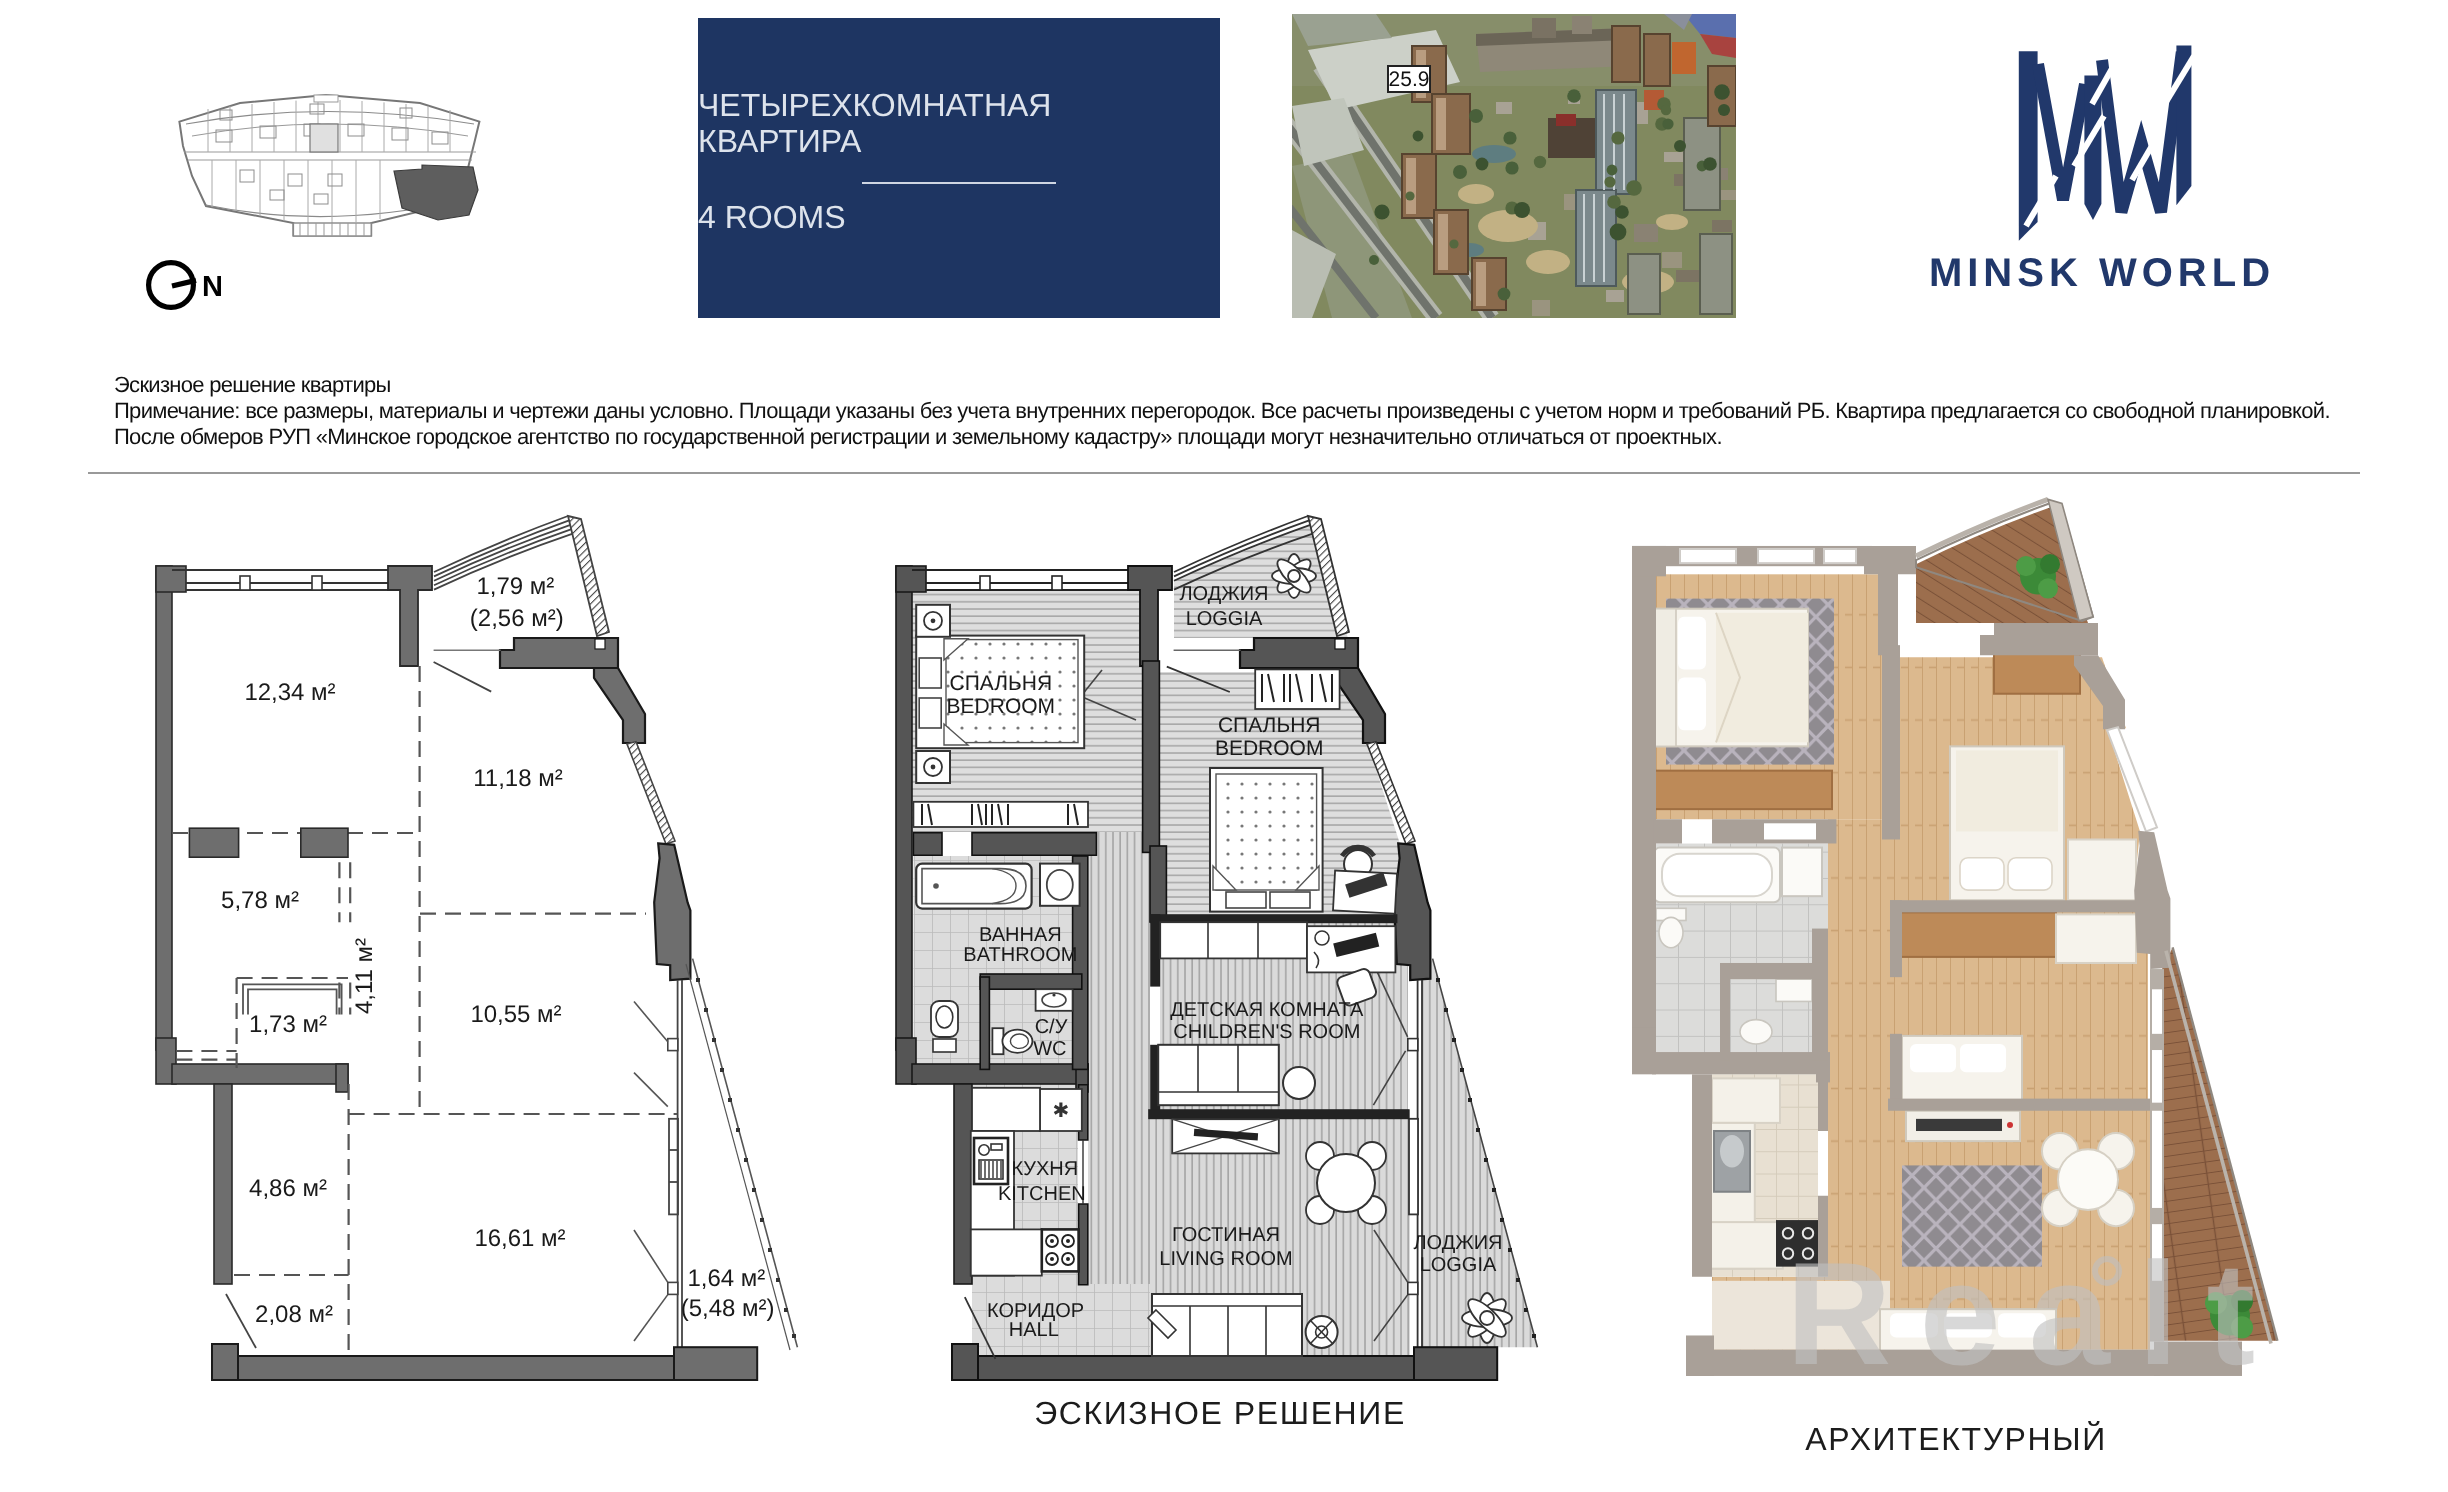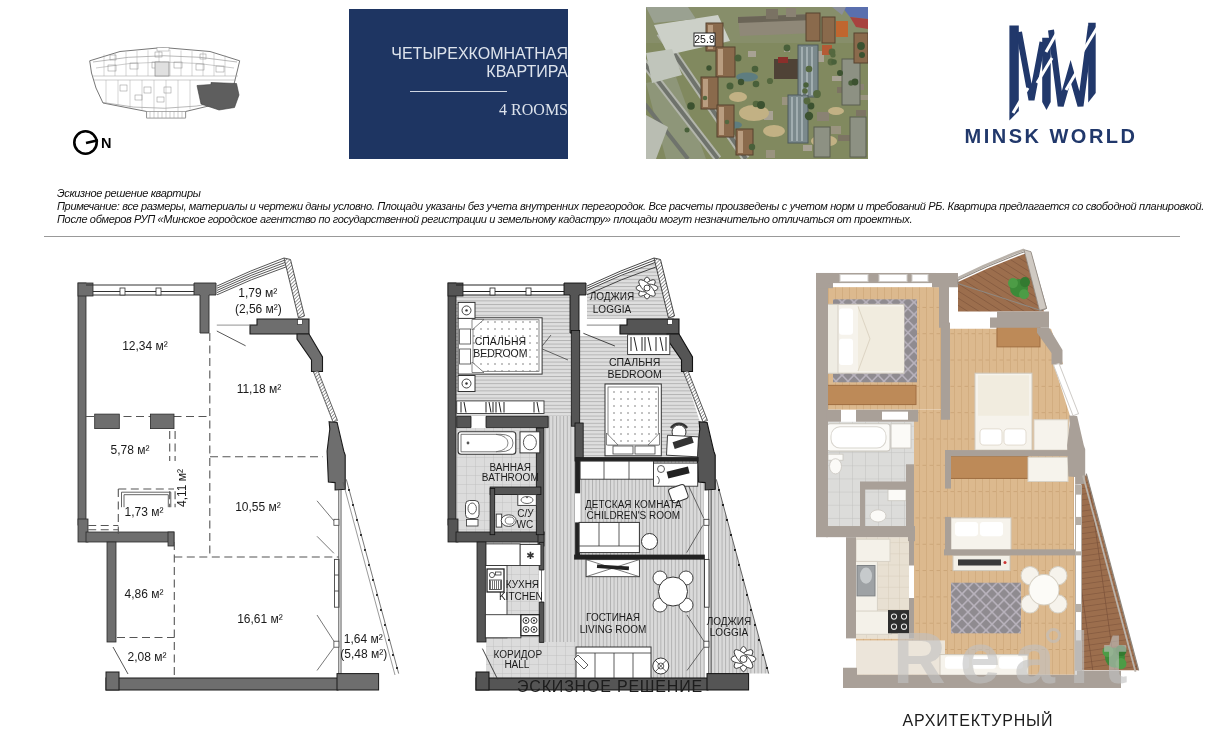--- a/index.html
+++ b/index.html
@@ -92,24 +92,24 @@
       </g>
     </g>
   </svg>
 
   <svg class="abs" style="left:65px;top:122px;" width="60" height="44" viewBox="0 0 60 44">
     <circle cx="20.5" cy="20.5" r="11.2" fill="none" stroke="#000" stroke-width="2.6"></circle>
     <line x1="21" y1="21" x2="33" y2="18.2" stroke="#000" stroke-width="2.6"></line>
     <text x="36" y="26" font-size="14.5" font-weight="bold" fill="#000">N</text>
   </svg>
 
-  <div class="abs" style="left:349px;top:9px;width:219px;height:150px;background:#1e3562;color:#dde3ec;text-align:right;">
+  <div class="abs" style="left:349px;top:9px;width:261px;height:150px;background:#1e3562;color:#dde3ec;text-align:left;">
     <div style="margin-top:36px;font-size:16px;line-height:18px;">ЧЕТЫРЕХКОМНАТНАЯ<br>КВАРТИРА</div>
     <div style="margin:10px auto 0;width:97px;border-top:1px solid #cfd6e2;"></div>
-    <div style="margin-top:9px;font-size:16px;font-family:Liberation Serif, serif;">4 ROOMS</div>
+    <div style="margin-top:9px;font-size:16px;">4 ROOMS</div>
   </div>
 
   <svg class="abs" style="left:646px;top:7px;" width="222" height="152" viewBox="0 0 222 152">
     <g id="aerial">
       <rect width="222" height="152" fill="#81895f"></rect>
       <rect y="0" width="222" height="36" fill="#878e6a"></rect>
       <polygon points="0,76 30,70 60,152 20,152" fill="#99a08e" opacity="0.55"></polygon>
 
       <g stroke="#b2b5ab" stroke-width="8">
         <line x1="-5" y1="52" x2="72" y2="152"></line>
@@ -266,21 +266,21 @@
         <line x1="73" y1="93" x2="88" y2="68"></line>
         <line x1="97" y1="63" x2="112" y2="38"></line>
         <line x1="106" y1="32" x2="119" y2="9"></line>
         <line x1="126" y1="70" x2="140" y2="46"></line>
         <line x1="143" y1="31" x2="157" y2="8"></line>
       </g>
     </g>
     <text x="111" y="123" font-size="20" font-weight="bold" letter-spacing="2.5" text-anchor="middle" fill="#21386b" font-family="Liberation Sans, sans-serif">MINSK WORLD</text>
   </svg>
 
-  <div class="abs" style="left:57px;top:187px;font-size:11px;letter-spacing:-0.35px;color:#111;line-height:13.2px;white-space:nowrap;font-style:italic;">
+  <div class="abs" style="left:57px;top:187px;font-size:11px;letter-spacing:-0.35px;color:#111;line-height:13.2px;white-space:nowrap;">
     Эскизное решение квартиры<br>
     Примечание: все размеры, материалы и чертежи даны условно. Площади указаны без учета внутренних перегородок. Все расчеты произведены с учетом норм и требований РБ. Квартира предлагается со свободной планировкой.<br>
     После обмеров РУП «Минское городское агентство по государственной регистрации и земельному кадастру» площади могут незначительно отличаться от проектных.
   </div>
 
   <div class="abs" style="left:44px;top:236px;width:1136px;border-top:1px solid #999;"></div>
 
   <svg class="abs" style="left:60px;top:250px;" width="360" height="450" viewBox="0 0 360 450">
     <defs>
       <pattern id="hatch" width="2.6" height="2.6" patternUnits="userSpaceOnUse" patternTransform="rotate(45)">
@@ -815,21 +815,21 @@
         <text x="203.4" y="257.8">ДЕТСКАЯ КОМНАТА</text>
         <text x="203.4" y="269">CHILDREN'S ROOM</text>
         <text x="183" y="370.5">ГОСТИНАЯ</text>
         <text x="183" y="382.5">LIVING ROOM</text>
         <text x="299" y="374.5">ЛОДЖИЯ</text>
         <text x="299" y="385.5">LOGGIA</text>
       </g>
     </g>
   </svg>
 
-  <div class="ttl" style="left:460px;top:678px;width:300px;">ЭСКИЗНОЕ РЕШЕНИЕ</div>
+  <div class="ttl" style="left:460px;top:699px;width:300px;">ЭСКИЗНОЕ РЕШЕНИЕ</div>
 
   <svg class="abs" style="left:800px;top:242px;" width="370" height="452" viewBox="0 0 370 452">
     <defs>
       <pattern id="wood" width="7" height="26" patternUnits="userSpaceOnUse">
         <rect width="7" height="26" fill="#dcb98e"></rect>
         <line x1="0" y1="0" x2="0" y2="26" stroke="#c9a172" stroke-width="1"></line>
         <line x1="3.5" y1="13" x2="7" y2="13" stroke="#c9a172" stroke-width="0.8"></line>
       </pattern>
       <pattern id="dkwoodT" width="6" height="24" patternUnits="userSpaceOnUse" patternTransform="rotate(-58)">
         <rect width="6" height="24" fill="#9c6e4d"></rect>

